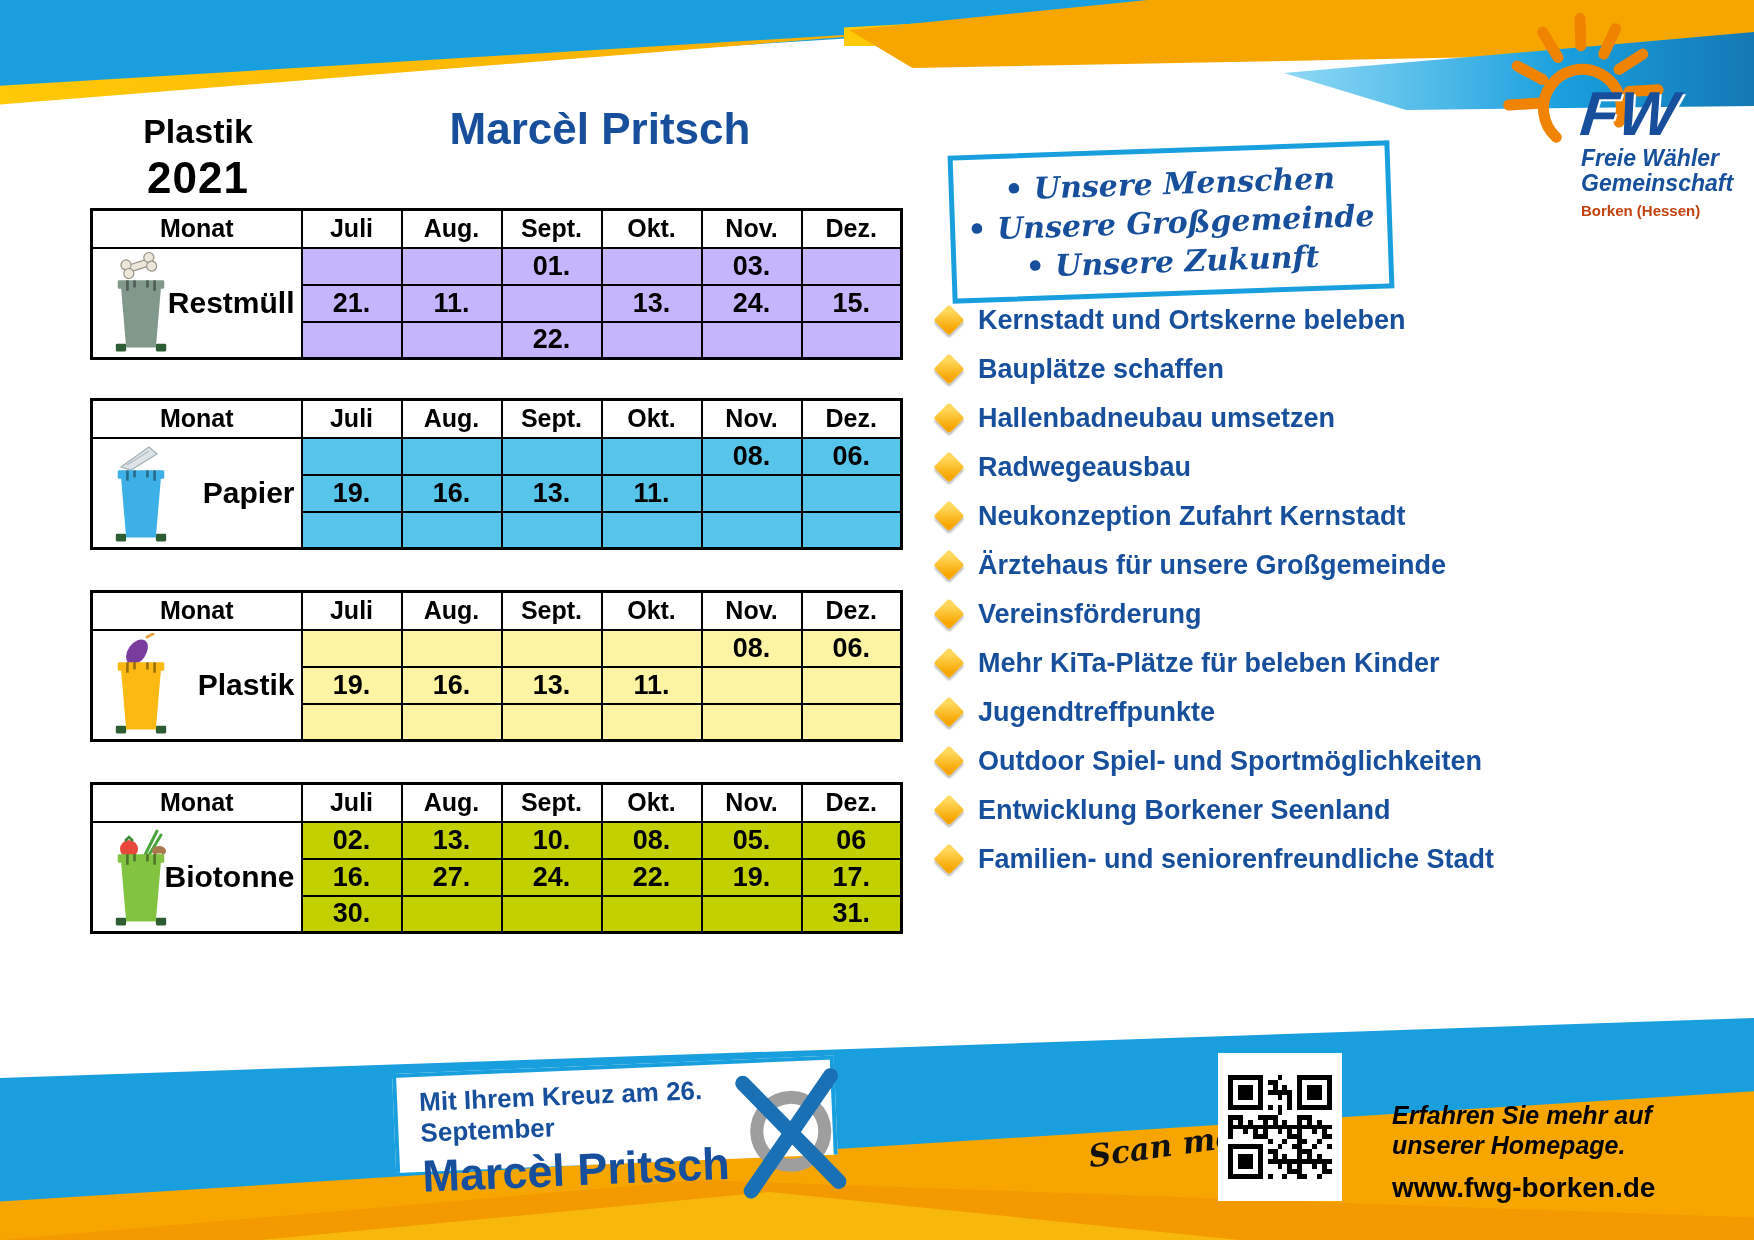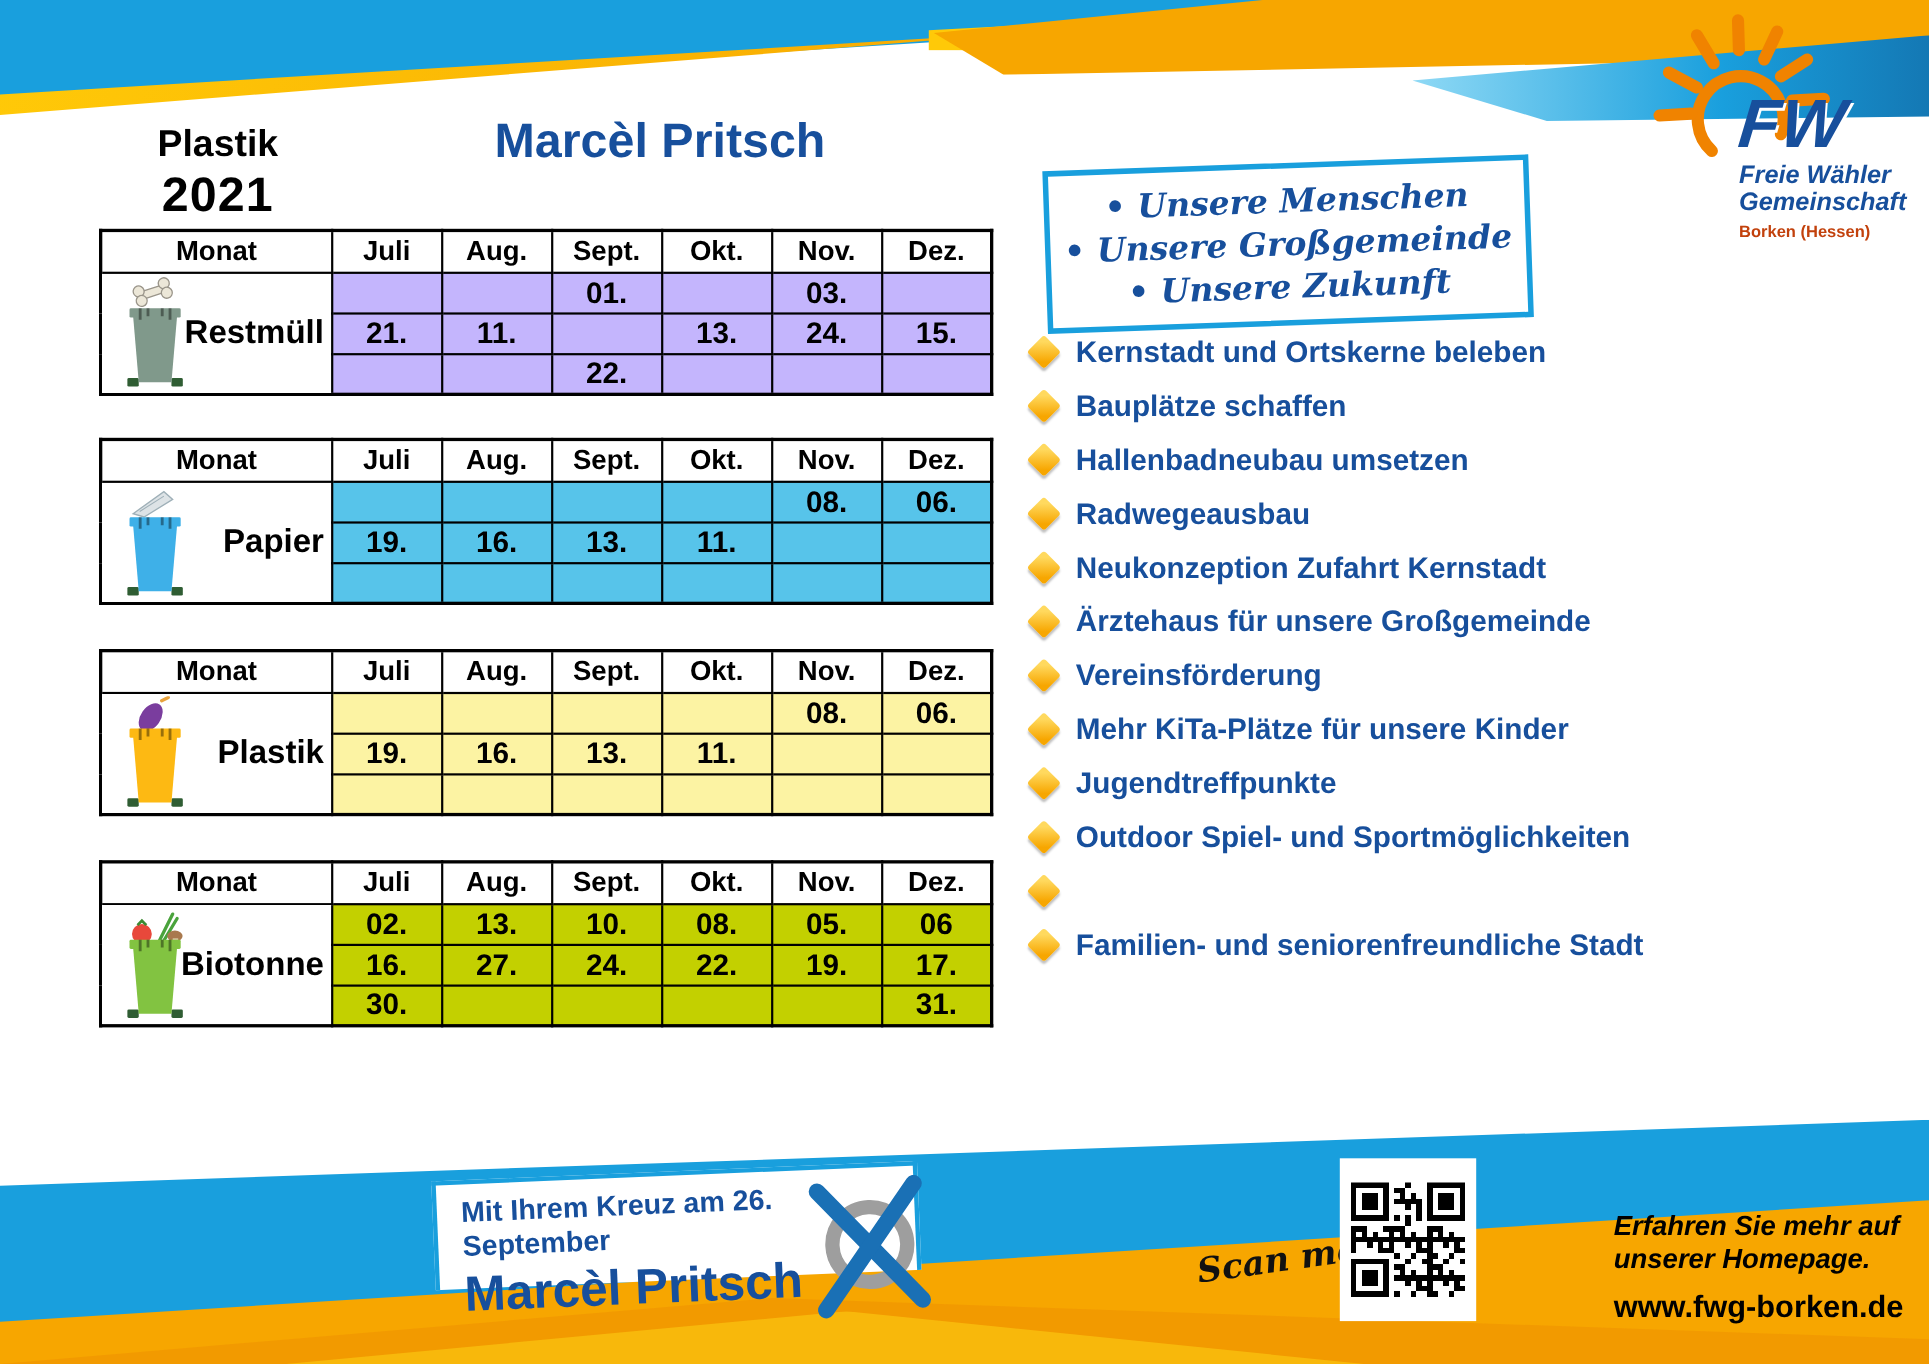--- a/index.html
+++ b/index.html
@@ -92,21 +92,21 @@
   .banner-l1{font-size:26px;font-weight:bold;color:#174f9c;margin-top:10px;}
   .banner-l2{font-size:45px;font-weight:bold;color:#174f9c;margin-top:2px;}
   .xmark{position:absolute;right:-26px;top:6px;}
 
   
   .scanme{position:absolute;left:1088px;top:1128px;z-index:4;font-family:"DejaVu Serif",serif;
       font-style:italic;font-weight:bold;font-size:31px;color:#111;transform:rotate(-8deg);}
   .qrbox{position:absolute;left:1218px;top:1053px;width:124px;height:148px;background:#fff;z-index:4;
       display:flex;align-items:center;justify-content:center;}
   .qrbox svg{shape-rendering:crispEdges;}
-  .homepage{position:absolute;left:1467px;top:1100px;z-index:4;color:#000;}
+  .homepage{position:absolute;left:1392px;top:1100px;z-index:4;color:#000;}
   .homepage .hp-it{font-size:25px;font-weight:bold;font-style:italic;line-height:30px;}
   .homepage .hp-url{font-size:28px;font-weight:bold;margin-top:12px;}
 </style>
 </head>
 <body>
 
 <div class="band top-blue"></div>
 <div class="band top-yellow-left"></div>
 <div class="band top-yellow-right"></div>
 <div class="band top-orange-right"></div>
@@ -175,32 +175,33 @@
     <div class="topic">
       <div class="diamond"></div>
       <span class="topic-text">Ärztehaus für unsere Großgemeinde</span>
     </div>
     <div class="topic">
       <div class="diamond"></div>
       <span class="topic-text">Vereinsförderung</span>
     </div>
     <div class="topic">
       <div class="diamond"></div>
-      <span class="topic-text">Mehr KiTa-Plätze für unsere Kinder</span>
+      <span class="topic-text">Mehr KiTa-Plätze für beleben Kinder</span>
     </div>
     <div class="topic">
       <div class="diamond"></div>
       <span class="topic-text">Jugendtreffpunkte</span>
     </div>
     <div class="topic">
       <div class="diamond"></div>
       <span class="topic-text">Outdoor Spiel- und Sportmöglichkeiten</span>
     </div>
     <div class="topic">
       <div class="diamond"></div>
+      <span class="topic-text">Entwicklung Borkener Seenland</span>
     </div>
     <div class="topic">
       <div class="diamond"></div>
       <span class="topic-text">Familien- und seniorenfreundliche Stadt</span>
     </div>
   </div>
 
 <table class="cal t0" id="tbl0">
   <colgroup>
       <col style="width:210px">

